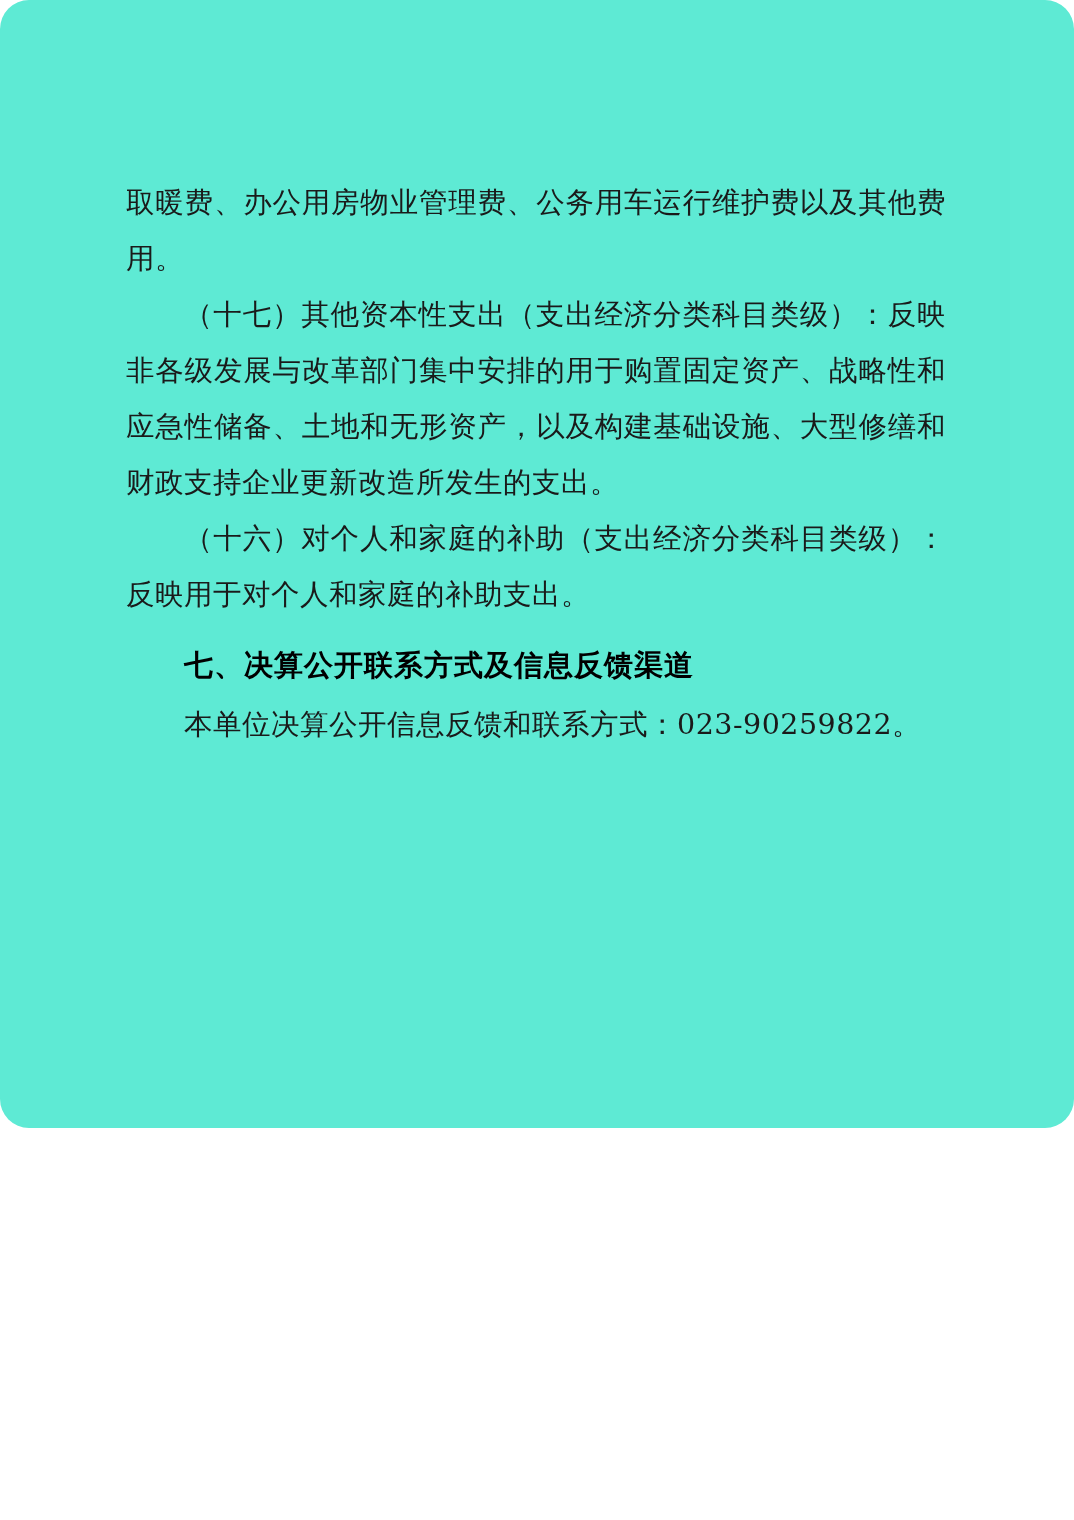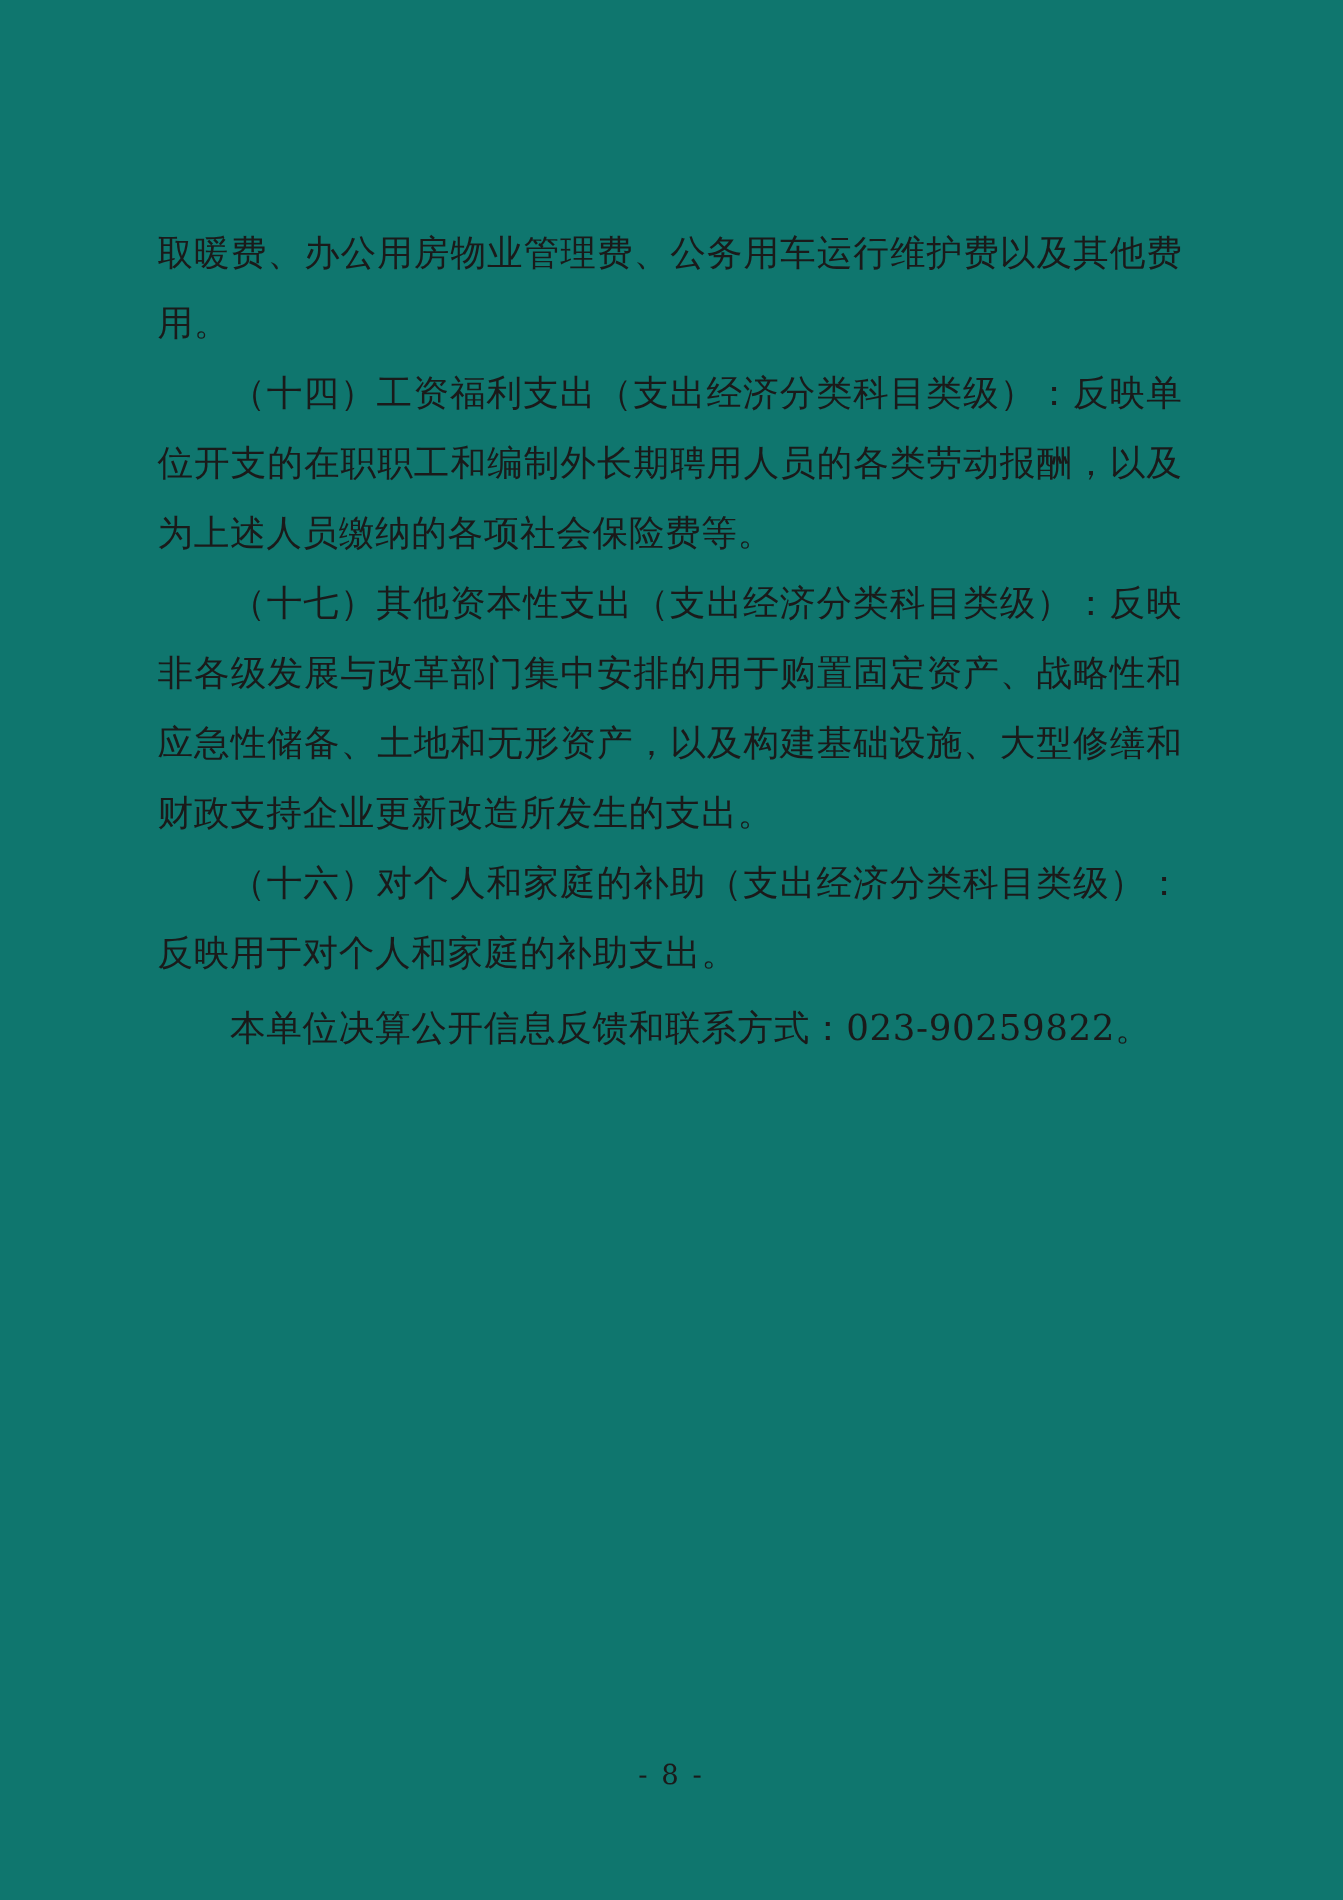--- a/index.html
+++ b/index.html
@@ -3,25 +3,26 @@
 <meta charset="utf-8">
 <style>
   html, body {
     margin: 0;
     padding: 0;
     background: #ffffff;
   }
   .page {
     position: relative;
     width: 1074px;
-    height: 1520px;
+    height: 1128px;
     margin: 0 auto;
-    background: #0f766e;
+    background: #5eead4;
     box-sizing: border-box;
     overflow: hidden;
+    border-radius: 29px;
   }
   .content {
     position: absolute;
     left: 126px;
     top: 175px;
     width: 820px;
   }
   .para {
     font-family: "DejaVu Serif", "Liberation Serif", serif;
     font-size: 28.5px;
@@ -62,27 +63,27 @@
 </style>
 </head>
 <body>
 
 <div class="page">
 
   <div class="content">
 
     <p class="para">取暖费、办公用房物业管理费、公务用车运行维护费以及其他费用。</p>
 
-    <p class="para indent">（十四）工资福利支出（支出经济分类科目类级）：反映单位开支的在职职工和编制外长期聘用人员的各类劳动报酬，以及为上述人员缴纳的各项社会保险费等。</p>
 
 
     <p class="para indent">（十七）其他资本性支出（支出经济分类科目类级）：反映非各级发展与改革部门集中安排的用于购置固定资产、战略性和应急性储备、土地和无形资产，以及构建基础设施、大型修缮和财政支持企业更新改造所发生的支出。</p>
 
     <p class="para indent">（十六）对个人和家庭的补助（支出经济分类科目类级）：反映用于对个人和家庭的补助支出。</p>
 
+    <h2 class="heading">七、决算公开联系方式及信息反馈渠道</h2>
 
     <p class="para indent after-heading">本单位决算公开信息反馈和联系方式：023-90259822。</p>
 
   </div>
 
   <div class="footer">- 8 -</div>
 
 </div>
 
 </body></html>

